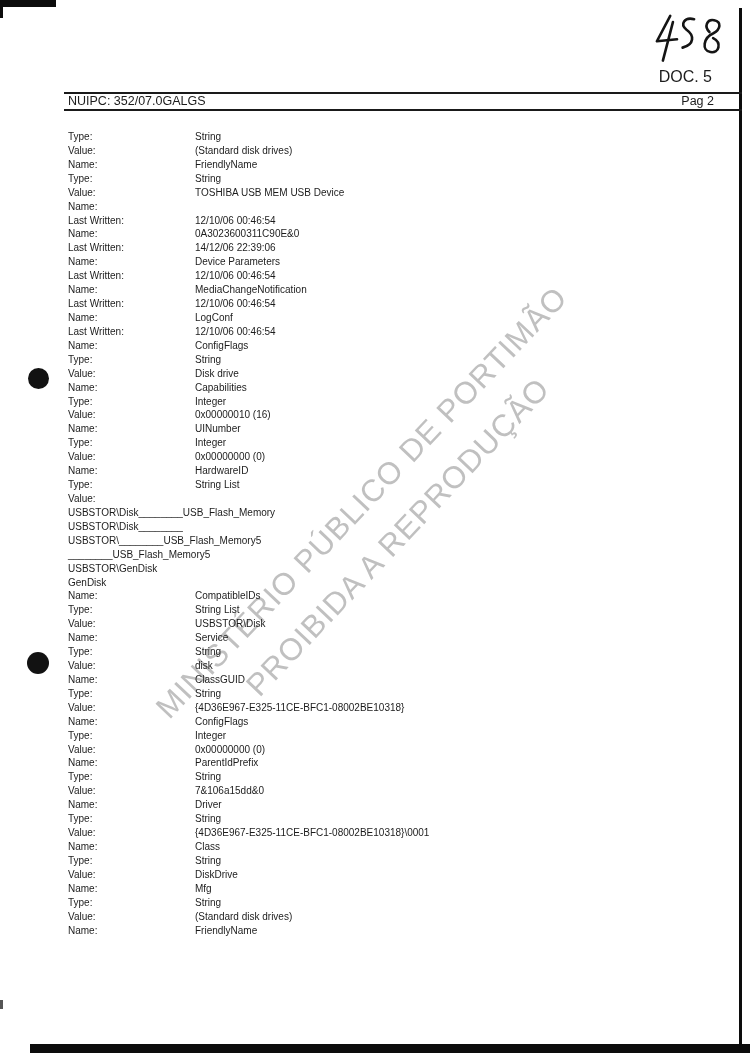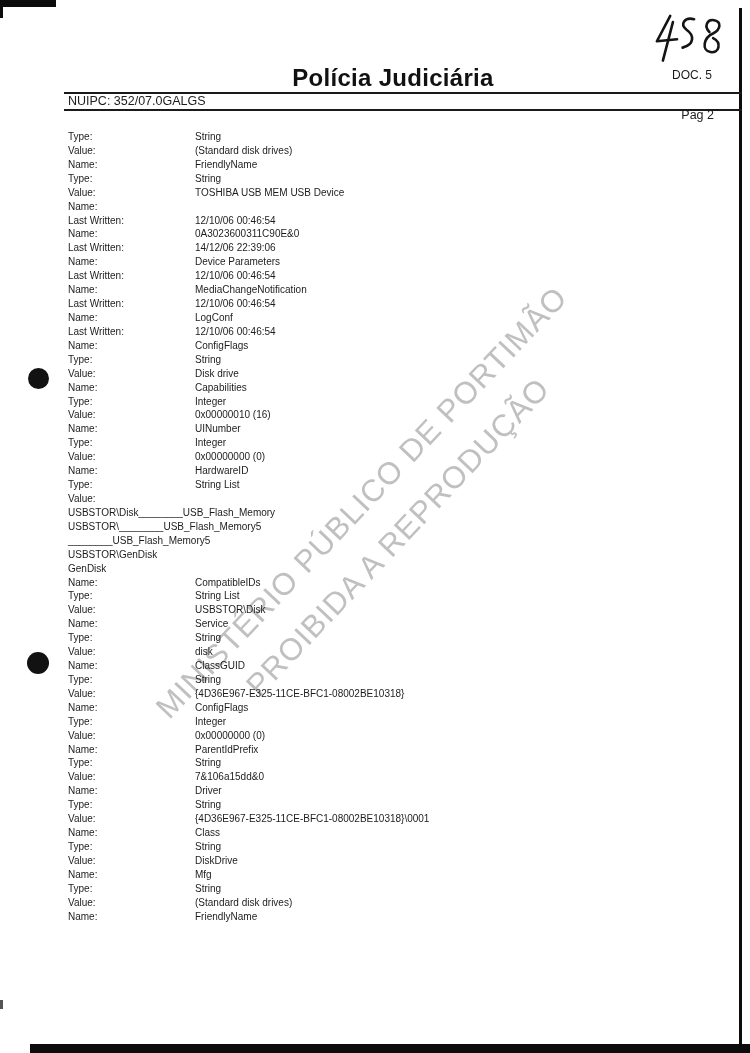--- a/index.html
+++ b/index.html
@@ -18,26 +18,26 @@
 
   
   .hw-number { position:absolute; left:650px; top:12px; transform:rotate(3deg); }
   .hw-number path { stroke:#151515; stroke-width:2.6; fill:none; stroke-linecap:round; stroke-linejoin:round; }
 
   
   .title {
     position:absolute; top:64px; left:0; right:0; text-align:center; padding-left:36px;
     font-size:24px; font-weight:bold; letter-spacing:0.3px; color:#111; z-index:2;
   }
-  .doc-label { position:absolute; top:68px; right:38px; font-size:12px; z-index:2; }
+  .doc-label { position:absolute; top:68px; right:38px; font-size:16px; z-index:2; }
   .rule { position:absolute; left:64px; width:678px; background:#1a1a1a; z-index:2; }
   .rule.rule-1 { top:92px; height:2px; }
   .rule.rule-2 { top:109px; height:1.5px; }
   .nuipc { position:absolute; top:94px; left:68px; font-size:12.5px; z-index:2; }
-  .pag   { position:absolute; top:94px; right:36px; font-size:12.5px; z-index:2;margin-top:14px; }
+  .pag   { position:absolute; top:94px; right:36px; font-size:12.5px; z-index:2; }
 
   
   .rows { position:absolute; top:130px; left:68px; width:620px; z-index:2; }
   .row { display:flex; height:13.93px; line-height:13.9px; font-size:10px; white-space:pre; }
   .row .label { flex:0 0 127px; width:127px; }
 
   
   .dot { position:absolute; border-radius:50%; background:#121212; z-index:3; }
   .dot.dot-1 { left:28px; top:368px; width:21px; height:21px; }
   .dot.dot-2 { left:27px; top:652px; width:22px; height:22px; }
@@ -62,21 +62,20 @@
   <div class="artifact left-tick"></div>
 
   <svg class="hw-number" width="80" height="56" viewBox="0 0 80 56">
     <title>458</title>
     <path d="M19,5 L7,31 L27,28"></path>
     <path d="M22,11 L14,50"></path>
     <path d="M43,7 C33,5 29,13 36,18 C44,23 45,32 33,36"></path>
     <path d="M59,19 C53,14 56,6 63,7 C71,8 70,16 63,20 C53,25 52,38 61,39 C70,40 72,29 63,25"></path>
   </svg>
 
-  <div class="title">Polícia Judiciária</div>
   <div class="doc-label">DOC. 5</div>
   <div class="rule rule-1"></div>
   <div class="nuipc">NUIPC: 352/07.0GALGS</div>
   <div class="pag">Pag 2</div>
   <div class="rule rule-2"></div>
 
   <div class="watermark" style="color: rgb(192, 192, 192);">
     <span class="wm-line">MINISTÉRIO PÚBLICO DE PORTIMÃO</span>
     <span class="wm-line">PROIBIDA A REPRODUÇÃO</span>
   </div>
@@ -216,20 +215,24 @@
 
     <div class="row">
       <span class="label">Value:</span>
     </div>
 
     <div class="row cont">
       
       <span class="value">USBSTOR\Disk________USB_Flash_Memory</span>
     </div>
 
+    <div class="row cont">
+      
+      <span class="value">USBSTOR\Disk________</span>
+    </div>
 
     <div class="row cont">
       
       <span class="value">USBSTOR\________USB_Flash_Memory5</span>
     </div>
 
     <div class="row cont">
       
       <span class="value">________USB_Flash_Memory5</span>
     </div>

